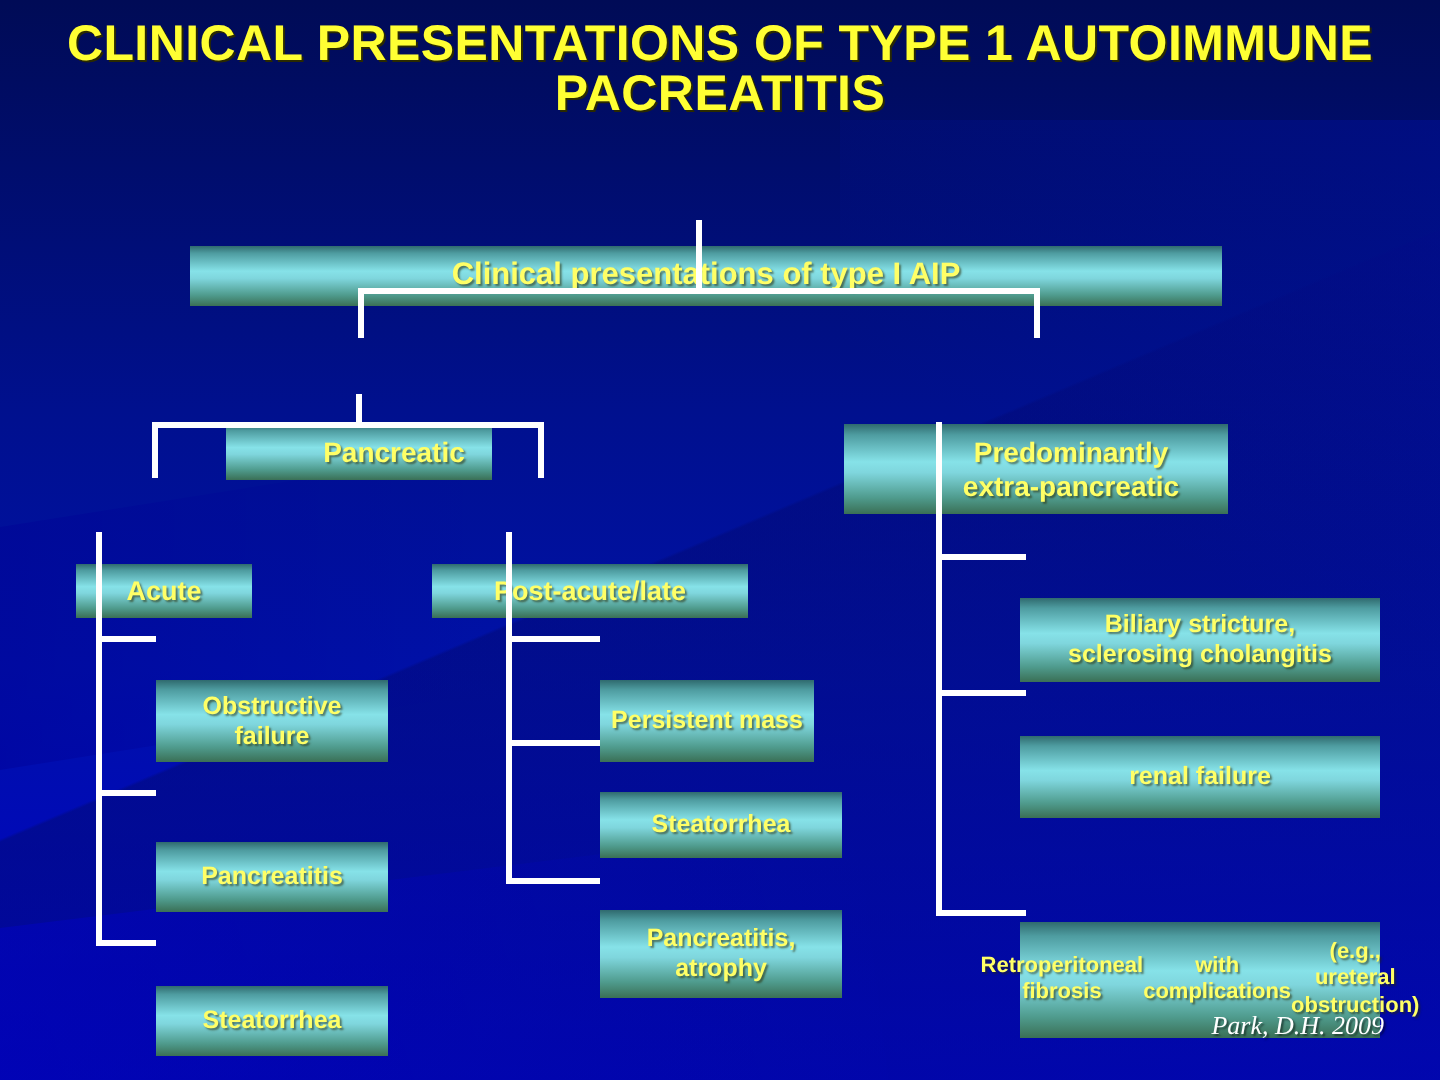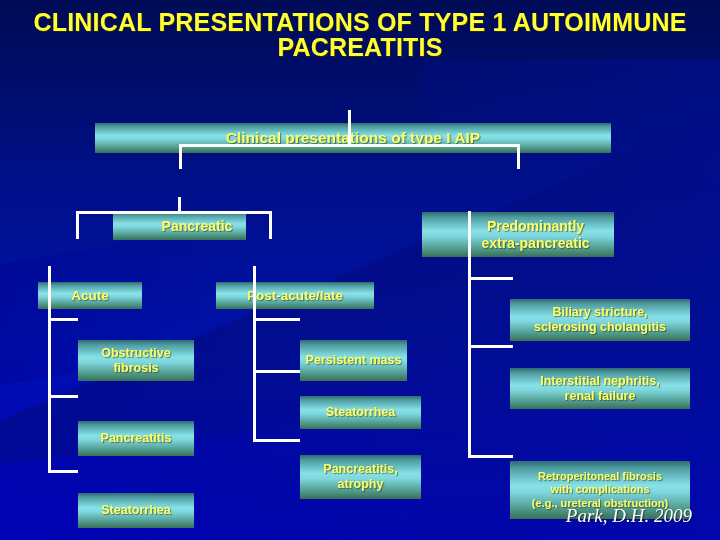--- a/index.html
+++ b/index.html
@@ -62,21 +62,21 @@
     text-shadow:1px 1px 1px rgba(40,40,0,.55);
     box-sizing:border-box;padding:2px 5px;margin-top:43px;
   }
   .box.hdr{font-size:15.5px;line-height:18px;}
   .box.lvl1{font-size:14px;line-height:17px;padding-left:40px;}
   .box.lvl2{font-size:13.5px;line-height:16px;}
   .box.small{font-size:11px;line-height:13.5px;}
 
   #credit{
     position:absolute;right:28px;top:505px;
-    color:#ffffff;font-style:italic;font-size:19px;
+    color:#ffffff;font-style:italic;font-size:13px;
     font-family:"Liberation Serif", serif;
     text-shadow:1px 1px 1px rgba(0,0,0,.5);
   }
 </style>
 </head>
 <body>
 
 <div id="slide">
 
   <div class="band band-a"></div>
@@ -101,30 +101,30 @@
   <div class="box lvl1" style="left:422px;top:169px;width:192px;height:45px;flex-direction:column;">
     <span>Predominantly</span>
     <span>extra-pancreatic</span>
   </div>
 
   <div class="line v" style="left:178px;top:197px;height:16px;"></div>
   <div class="line h" style="left:76px;top:211px;width:196px;"></div>
   <div class="line v" style="left:76px;top:211px;height:28px;"></div>
   <div class="line v" style="left:269px;top:211px;height:28px;"></div>
 
-  <div class="box lvl2" style="left:38px;top:239px;width:104px;height:27px;">Acute</div>
+  <div class="box lvl2" style="left:38px;top:239px;width:88px;height:27px;">Acute</div>
 
   <div class="box lvl2" style="left:216px;top:239px;width:158px;height:27px;">Post-acute/late</div>
 
   <div class="line v" style="left:48px;top:266px;height:207px;"></div>
   <div class="line h" style="left:48px;top:318px;width:30px;"></div>
   <div class="line h" style="left:48px;top:395px;width:30px;"></div>
   <div class="line h" style="left:48px;top:470px;width:30px;"></div>
 
-  <div class="box" style="left:78px;top:297px;width:116px;height:41px;">Obstructive fibrosis</div>
+  <div class="box" style="left:78px;top:297px;width:116px;height:41px;">Obstructive failure</div>
   <div class="box" style="left:78px;top:378px;width:116px;height:35px;">Pancreatitis</div>
   <div class="box" style="left:78px;top:450px;width:116px;height:35px;">Steatorrhea</div>
 
   <div class="line v" style="left:253px;top:266px;height:176px;"></div>
   <div class="line h" style="left:253px;top:318px;width:47px;"></div>
   <div class="line h" style="left:253px;top:370px;width:47px;"></div>
   <div class="line h" style="left:253px;top:439px;width:47px;"></div>
 
   <div class="box" style="left:300px;top:297px;width:107px;height:41px;">Persistent mass</div>
   <div class="box" style="left:300px;top:353px;width:121px;height:33px;">Steatorrhea</div>
@@ -134,25 +134,24 @@
   <div class="line h" style="left:468px;top:277px;width:45px;"></div>
   <div class="line h" style="left:468px;top:345px;width:45px;"></div>
   <div class="line h" style="left:468px;top:455px;width:45px;"></div>
 
   <div class="box" style="left:510px;top:256px;width:180px;height:42px;flex-direction:column;">
     <span>Biliary stricture,</span>
     <span>sclerosing cholangitis</span>
   </div>
 
   <div class="box" style="left:510px;top:325px;width:180px;height:41px;flex-direction:column;">
-    <span>Interstitial nephritis,</span>
     <span>renal failure</span>
   </div>
 
-  <div class="box small" style="left:510px;top:418px;width:180px;height:58px;flex-direction:column;">
+  <div class="box small" style="left:510px;top:418px;width:180px;height:58px;">
     <span>Retroperitoneal fibrosis</span>
     <span>with complications</span>
     <span>(e.g., ureteral obstruction)</span>
   </div>
 
   <div id="credit">Park, D.H. 2009</div>
 
 </div>
 
 </body></html>

